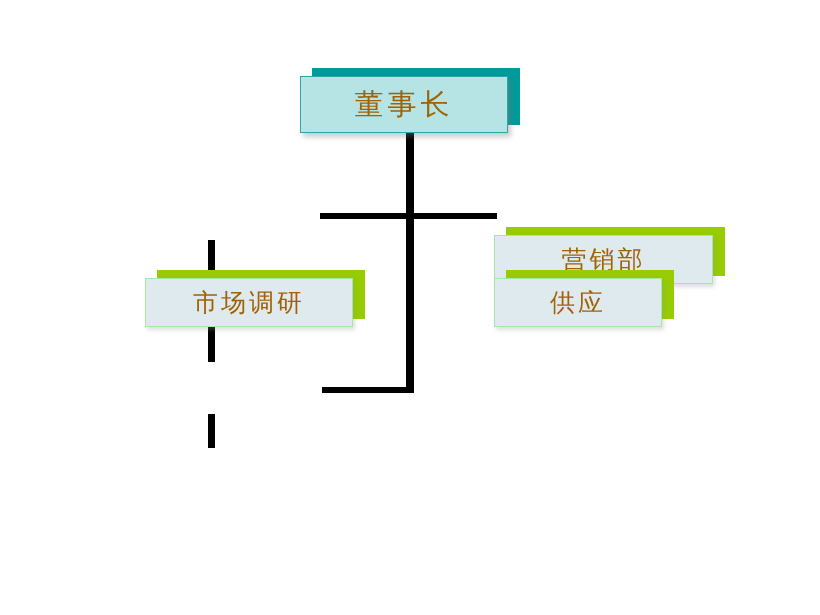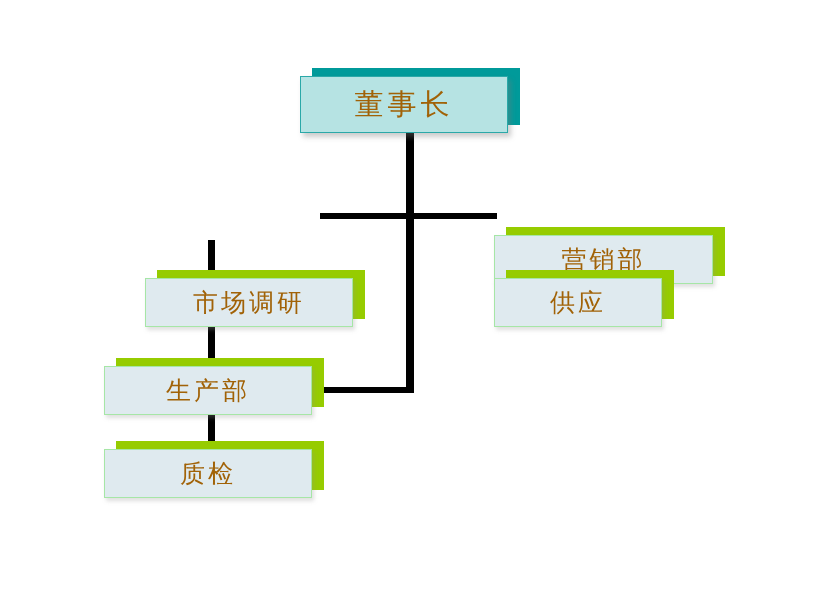--- a/index.html
+++ b/index.html
@@ -102,33 +102,21 @@
   </div>
 
 
   <div class="node dept" style="left:104px; top:278px; width:208px; height:49px;margin-left:41px;">
     <div class="plate"></div>
     <div class="box">
       <span>市场调研</span>
     </div>
   </div>
 
-  <div class="node dept" style="left:104px; top:366px; width:208px; height:49px;">
-    <div class="plate"></div>
-    <div class="box">
-      <span>生产部</span>
-    </div>
-  </div>
 
-  <div class="node dept" style="left:104px; top:449px; width:208px; height:49px;">
-    <div class="plate"></div>
-    <div class="box">
-      <span>质检</span>
-    </div>
-  </div>
 
   <div class="node dept" style="left:494px; top:199px; width:219px; height:49px;margin-top:36px;">
     <div class="plate"></div>
     <div class="box">
       <span>营销部</span>
     </div>
   </div>
 
   <div class="node dept" style="left:494px; top:278px; width:168px; height:49px;">
     <div class="plate"></div>

